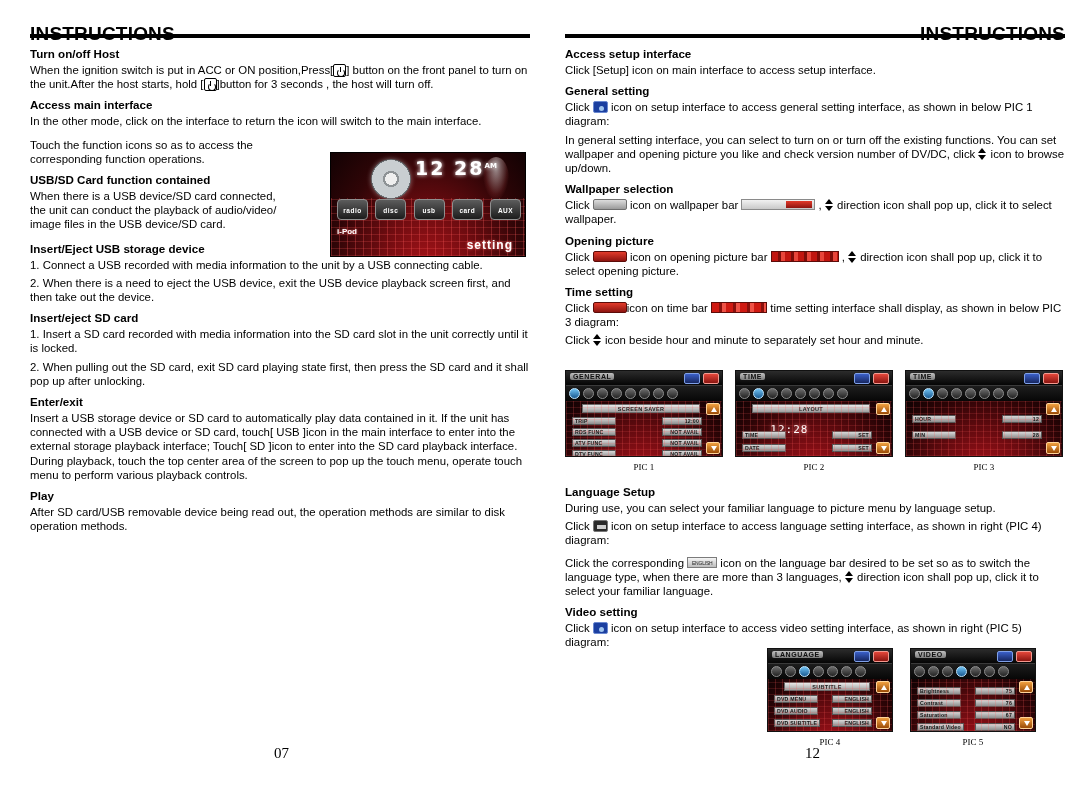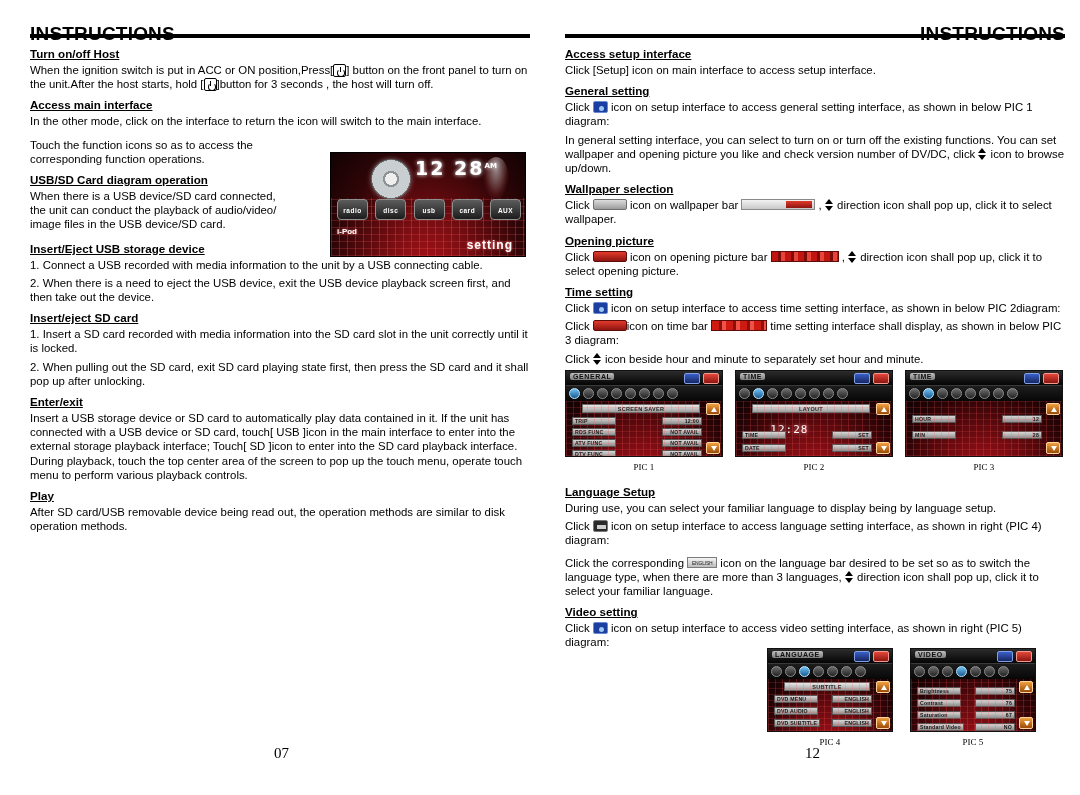--- a/index.html
+++ b/index.html
@@ -46,21 +46,20 @@
 
   .body-text {
     font-size: 11.4px;
     line-height: 14.2px;
   }
   h3.sec {
     font-size: 11.6px;
     font-weight: bold;
     margin: 7px 0 2px 0;
     line-height: 14px;
-    text-decoration: underline;
   }
   p.para {
     margin: 0 0 4px 0;
     font-size: 11.4px;
     line-height: 14.2px;
   }
   .pwr {
     width: 13px; height: 13px;
     border: 1px solid #000;
     border-radius: 2px;
@@ -432,21 +431,21 @@
 
       <h3 class="sec">Turn on/off Host</h3>
       <p class="para">
         When the ignition switch is put in ACC or ON position,Press[<span class="pwr"></span>] button on the front panel to turn on the unit.After the host starts, hold [<span class="pwr"></span>]button for 3 seconds , the host will turn off.
       </p>
 
       <h3 class="sec">Access main interface</h3>
       <p class="para">In the other mode, click on the interface to return the icon will switch to the main interface.</p>
       <p class="para" style="width:262px;margin-top:9px;">Touch the function icons so as to access the corresponding function operations.</p>
 
-      <h3 class="sec" style="width:262px;">USB/SD Card diagram operation</h3>
+      <h3 class="sec" style="width:262px;">USB/SD Card function contained</h3>
       <p class="para" style="width:262px;">When there is a USB device/SD card connected, the unit can conduct the playback of audio/video/ image files in the USB device/SD card.</p>
 
       <h3 class="sec" style="margin-top:10px;">Insert/Eject USB storage device</h3>
       <p class="para">1. Connect a USB recorded with media information to the unit by a USB connecting cable.</p>
       <p class="para">2. When there is a need to eject the USB device, exit the USB device playback screen first, and then take out the device.</p>
 
       <h3 class="sec">Insert/eject SD card</h3>
       <p class="para">1. Insert a SD card recorded with media information into the SD card slot in the unit correctly until it is locked.</p>
       <p class="para">2. When pulling out the SD card, exit SD card playing state first, then press the SD card and it shall pop up after unlocking.</p>
 
@@ -502,23 +501,20 @@
         Click <span class="chip-grey"></span> icon on wallpaper bar <span class="bar-wall"></span> , <span class="updown"></span> direction icon shall pop up, click it to select wallpaper.
       </p>
 
       <h3 class="sec">Opening picture</h3>
       <p class="para">
         Click <span class="chip-red"></span> icon on opening picture bar <span class="bar-open"></span> , <span class="updown"></span> direction icon shall pop up, click it to select opening picture.
       </p>
 
       <h3 class="sec">Time setting</h3>
       <p class="para">
-        Click <span class="btn-blue"></span> icon on setup interface to access time setting interface, as shown in below PIC 2diagram:
-      </p>
-      <p class="para">
         Click <span class="chip-red"></span>icon on time bar <span class="bar-time"></span> time setting interface shall display, as shown in below PIC 3 diagram:
       </p>
       <p class="para">
         Click <span class="updown"></span> icon beside hour and minute to separately set hour and minute.
       </p>
     </div>
 
     <div class="pic" style="left:0px; top:370px; width:158px; height:87px;">
       <div class="pic-topbar">
         <div class="pic-title">GENERAL</div>
@@ -630,21 +626,21 @@
       </div>
       <div class="pic-side">
         <div class="pic-arrow"></div>
         <div class="pic-arrow down"></div>
       </div>
     </div>
     <div class="pic-caption" style="left:389px; top:462px;">PIC 3</div>
 
     <div class="body-text" style="position:absolute; left:0; top:478px; width:500px;">
       <h3 class="sec">Language Setup</h3>
-      <p class="para">During use, you can select your familiar language to display being by language setup.</p>
+      <p class="para">During use, you can select your familiar language to picture menu by language setup.</p>
       <p class="para">
         Click <span class="btn-dark"></span> icon on setup interface to access language setting interface, as shown in right (PIC 4) diagram:
       </p>
       <p class="para" style="margin-top:8px;">
         Click the corresponding <span class="chip-lang">ENGLISH</span> icon on the language bar desired to be set so as to switch the language type, when there are more than 3 languages, <span class="updown"></span> direction icon shall pop up, click it to select your familiar language.
       </p>
 
       <h3 class="sec">Video setting</h3>
       <p class="para">
         Click <span class="btn-blue"></span> icon on setup interface to access video setting interface, as shown in right (PIC 5) diagram:

